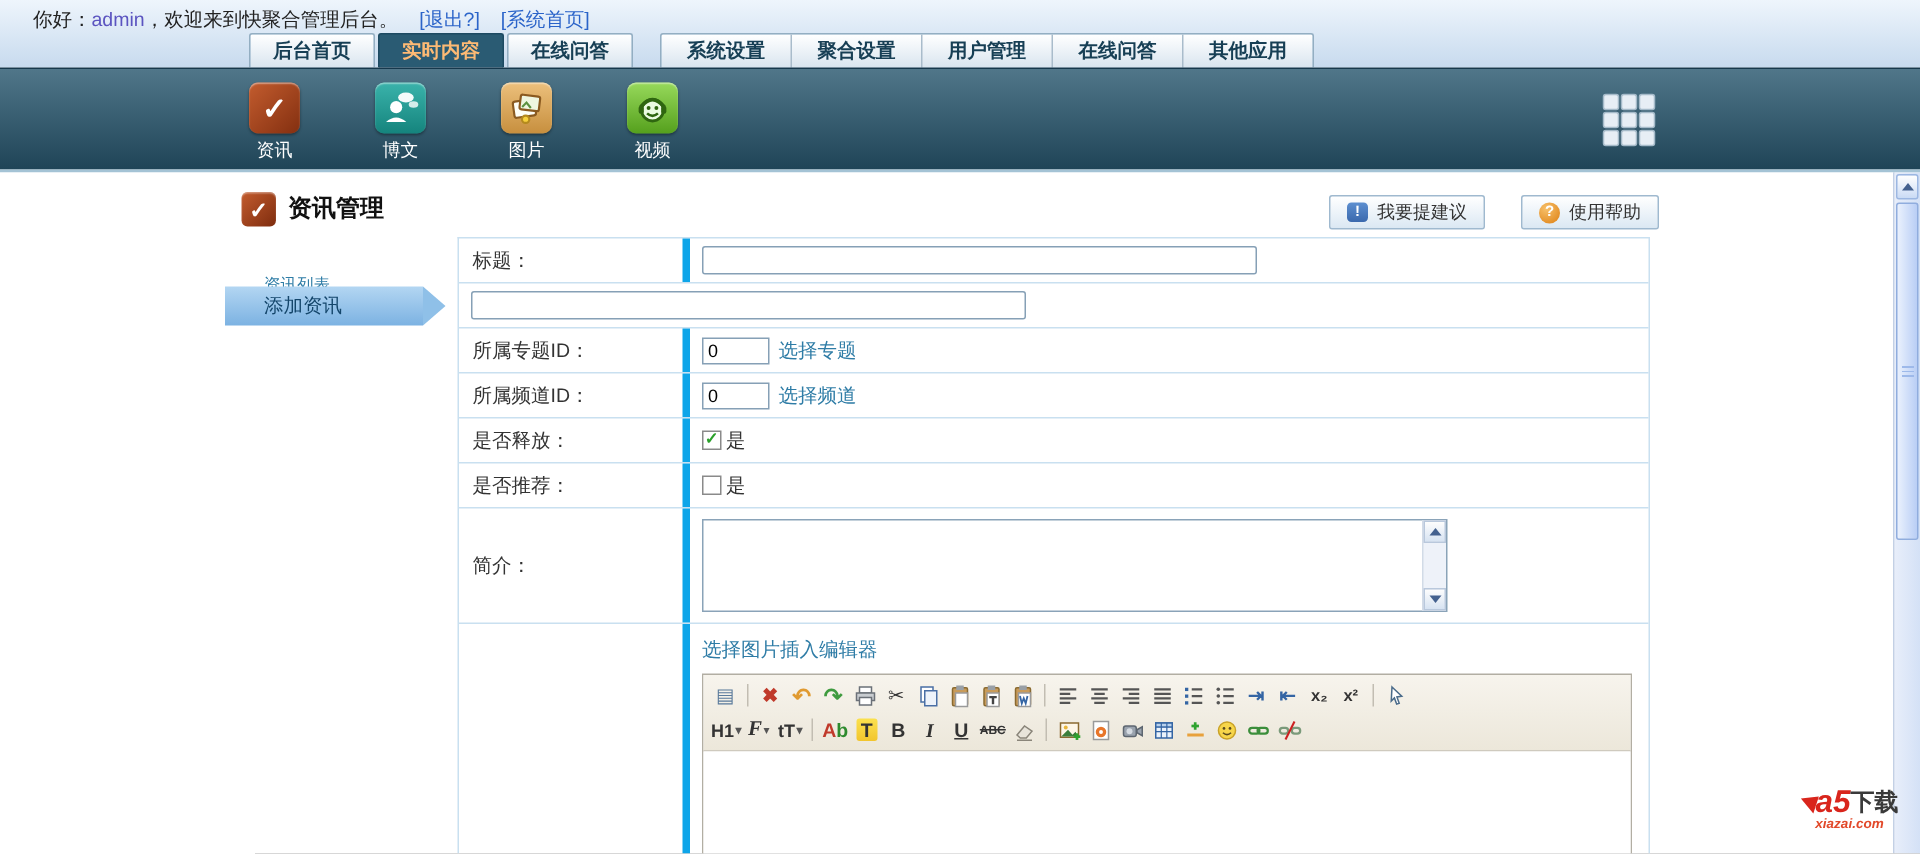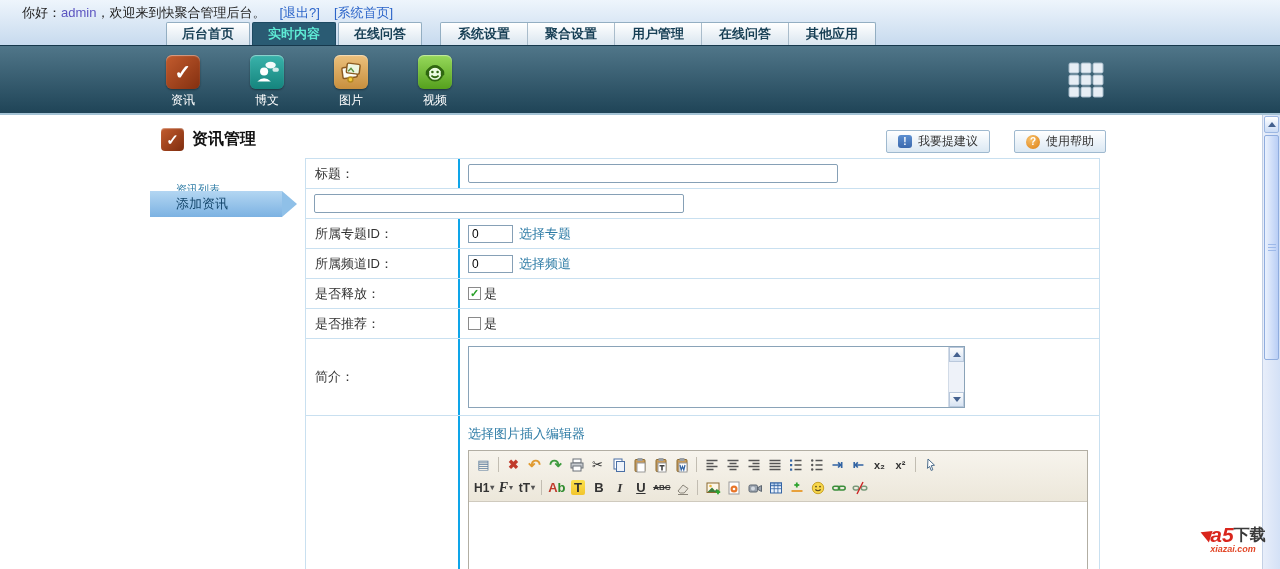--- a/index.html
+++ b/index.html
@@ -8,21 +8,21 @@
 
   
   .topbar { position:absolute; left:0; top:0; width:100%; height:45px; background:linear-gradient(#eef5fc,#c7daee); }
   .greeting { position:absolute; left:22px; top:4px; font-size:13px; color:#222; white-space:nowrap; }
   .greeting .admin { color:#5b54c0; }
   .greeting .tlink { color:#2b64c9; text-decoration:none; margin-left:14px; cursor:pointer; }
   .tabs { position:absolute; left:166px; bottom:0; display:flex; align-items:flex-end; }
   .tab { height:23px; line-height:22px; padding:0 15px; font-size:13px; font-weight:bold; color:#173f55;
          background:linear-gradient(#ffffff,#d9e5ef); border:1px solid #93aec2; border-bottom:none;
          border-radius:2px 2px 0 0; margin-right:2px; cursor:pointer; white-space:nowrap; }
-  .tab.active { background:#2a5b73; color:#5eead4; border-color:#1d4a62;margin-top:20px; }
+  .tab.active { background:#2a5b73; color:#fdba74; border-color:#1d4a62;margin-top:20px; }
   .tabgroup2 { display:flex; height:23px; line-height:22px; margin-left:16px; background:linear-gradient(#ffffff,#d9e5ef);
                border:1px solid #93aec2; border-bottom:none; border-radius:2px 2px 0 0; }
   .tab2 { padding:0 17px; font-size:13px; font-weight:bold; color:#173f55; cursor:pointer; white-space:nowrap; }
   .tab2 + .tab2 { border-left:1px solid #a9bccb; }
 
   
   .mainbar { position:absolute; left:0; top:45px; width:100%; height:70px;
              background:linear-gradient(#507689,#1f4457); border-top:1px solid #16384c; border-bottom:2px solid #a4c3d5; }
   .apps { position:absolute; left:141px; top:9px; display:flex; }
   .app { width:84px; text-align:center; cursor:pointer; }
@@ -56,21 +56,21 @@
                  font-size:13px; color:#14466b; cursor:pointer; }
   .side-active::after { content:""; position:absolute; right:-15px; top:0; width:0; height:0;
                  border-top:13px solid transparent; border-bottom:13px solid transparent; border-left:15px solid #8fc0e8; }
 
   
   .ftable { position:absolute; left:305px; top:43px; width:795px; border:1px solid #c9e0f0; border-bottom:none; }
   .frow { display:flex; border-bottom:1px solid #c9e0f0; }
   .frow.h31 { height:30px; }
   .frow.intro { height:77px; }
   .frow.edit { height:265px; border-bottom:none; }
-  .fl { width:154px; border-right:2px solid #0ea5e9; padding-left:9px; display:flex; align-items:center;
+  .fl { width:154px; border-right:5px solid #0ea5e9; padding-left:9px; display:flex; align-items:center;
         font-size:13px; color:#333; flex-shrink:0; }
   .frow.edit .fl { align-items:flex-start; }
   .ff { flex:1; display:flex; align-items:center; padding-left:8px; }
   .txt { width:370px; height:19px; border:1px solid #86a0b6; border-radius:2px; font-size:12px; padding:0 3px;
          font-family:"Liberation Sans",sans-serif; }
   .sm  { width:45px; height:18px; border:1px solid #86a0b6; font-size:12px; padding:0 3px; font-family:"Liberation Sans",sans-serif; }
   .flink { margin-left:6px; font-size:13px; color:#2e7ca6; cursor:pointer; }
   .cb { width:13px; height:13px; border:1px solid #8a8a8a; background:#fff; display:flex; align-items:center;
         justify-content:center; font-size:11px; line-height:11px; color:#2aa02a; font-weight:bold; cursor:pointer; }
   .cb-label { margin-left:3px; font-size:13px; color:#333; }

